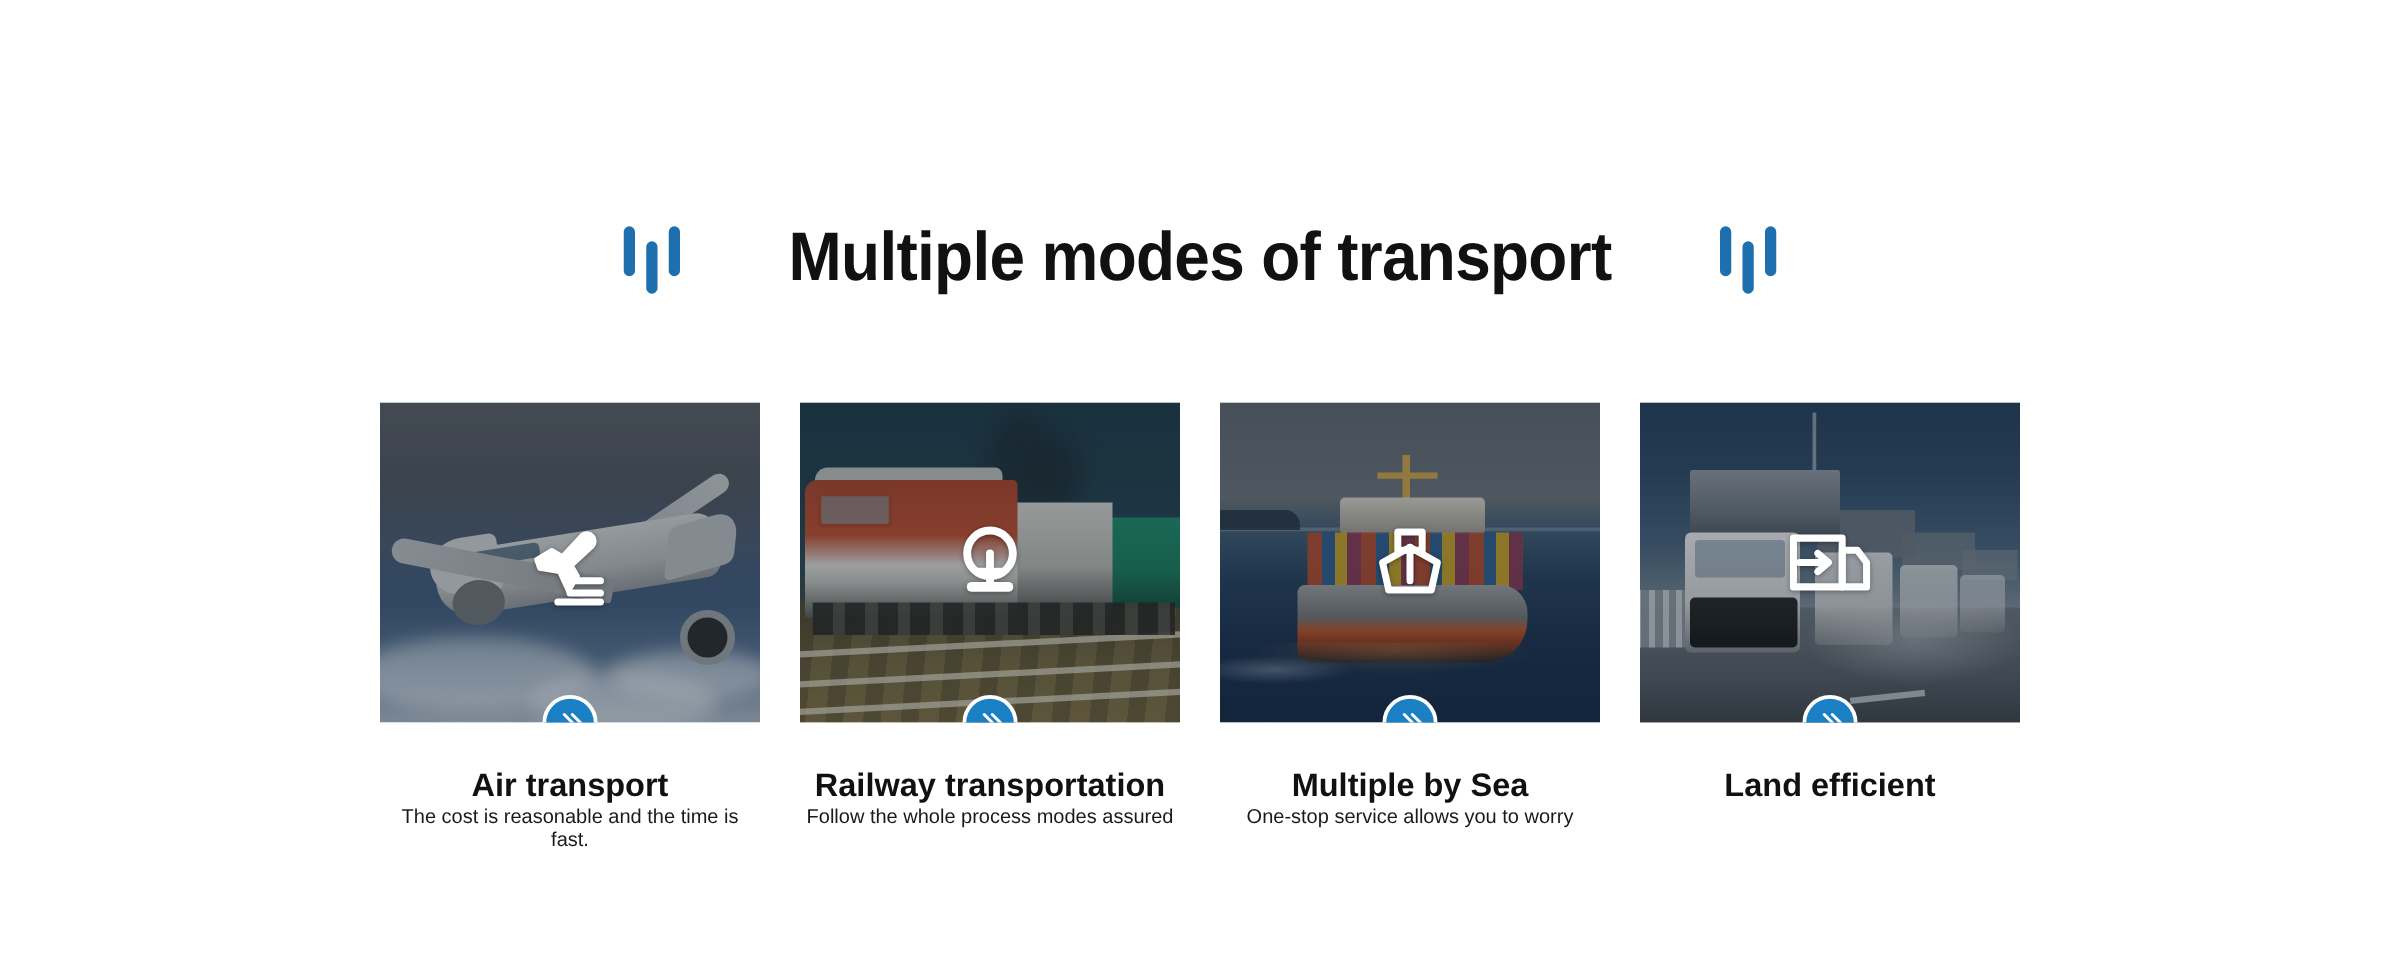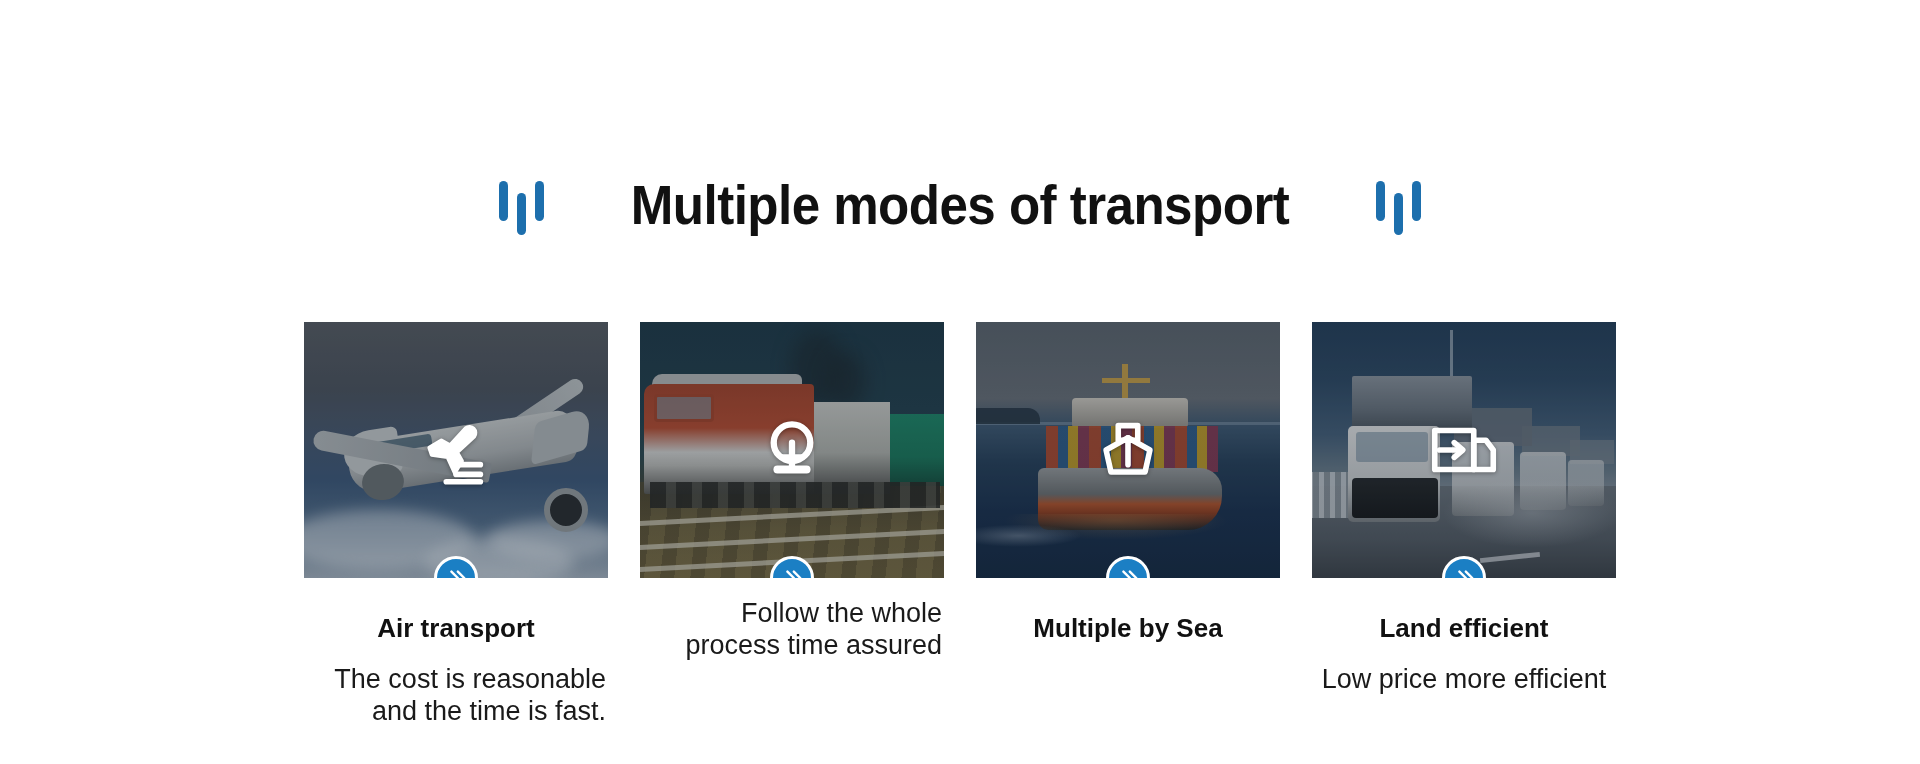--- a/index.html
+++ b/index.html
@@ -129,25 +129,25 @@
     margin-top: 36px;
     font-size: 26px;
     font-weight: 700;
     color: #111111;
     text-align: center;
     line-height: 1.15;
     white-space: nowrap;
   }
 
   .card-desc {
-    margin-top: 20px;
-    font-size: 27px;
+    margin-top: 1px;
+    font-size: 16px;
     font-weight: 400;
     color: #1a1a1a;
-    text-align: right;
+    text-align: center;
     line-height: 1.18;
     max-width: 300px;
   }
 
   
 
   
   .photo-air {
     background:
       linear-gradient(180deg, #5a5f66 0%, #4e5560 26%, #4a5b72 44%,
@@ -537,21 +537,22 @@
         </div>
 
         <div class="chevron-btn">
           <svg viewBox="0 0 24 24" fill="none" stroke="#ffffff" stroke-width="2.6" stroke-linecap="round" stroke-linejoin="round">
             <polyline points="7,5 14,12 7,19"></polyline>
             <polyline points="14,5 21,12 14,19"></polyline>
           </svg>
         </div>
       </div>
 
-      <div class="card-desc">Follow the whole process time assured</div>
+      <div class="card-title">Railway transportation</div>
+      <div class="card-desc">Follow the whole process modes assured</div>
     </div>
 
     <div class="card">
       <div class="thumb">
         <div class="photo photo-sea">
           <span class="horizon"></span>
           <span class="farland"></span>
           <span class="mast"></span>
           <span class="mast2"></span>
           <span class="bridge"></span>
@@ -571,20 +572,21 @@
 
         <div class="chevron-btn">
           <svg viewBox="0 0 24 24" fill="none" stroke="#ffffff" stroke-width="2.6" stroke-linecap="round" stroke-linejoin="round">
             <polyline points="7,5 14,12 7,19"></polyline>
             <polyline points="14,5 21,12 14,19"></polyline>
           </svg>
         </div>
       </div>
 
       <div class="card-title">Multiple by Sea</div>
+      <div class="card-desc">One-stop service allows you to worry</div>
     </div>
 
     <div class="card">
       <div class="thumb">
         <div class="photo photo-land">
           <span class="pole"></span>
           <span class="road"></span>
           <span class="lane"></span>
           <span class="barrier"></span>
           <span class="t4cont"></span>
@@ -612,17 +614,16 @@
 
         <div class="chevron-btn">
           <svg viewBox="0 0 24 24" fill="none" stroke="#ffffff" stroke-width="2.6" stroke-linecap="round" stroke-linejoin="round">
             <polyline points="7,5 14,12 7,19"></polyline>
             <polyline points="14,5 21,12 14,19"></polyline>
           </svg>
         </div>
       </div>
 
       <div class="card-title">Land efficient</div>
-      <div class="card-desc">Low price more efficient</div>
     </div>
 
   </div>
 </div>
 
 </body></html>

